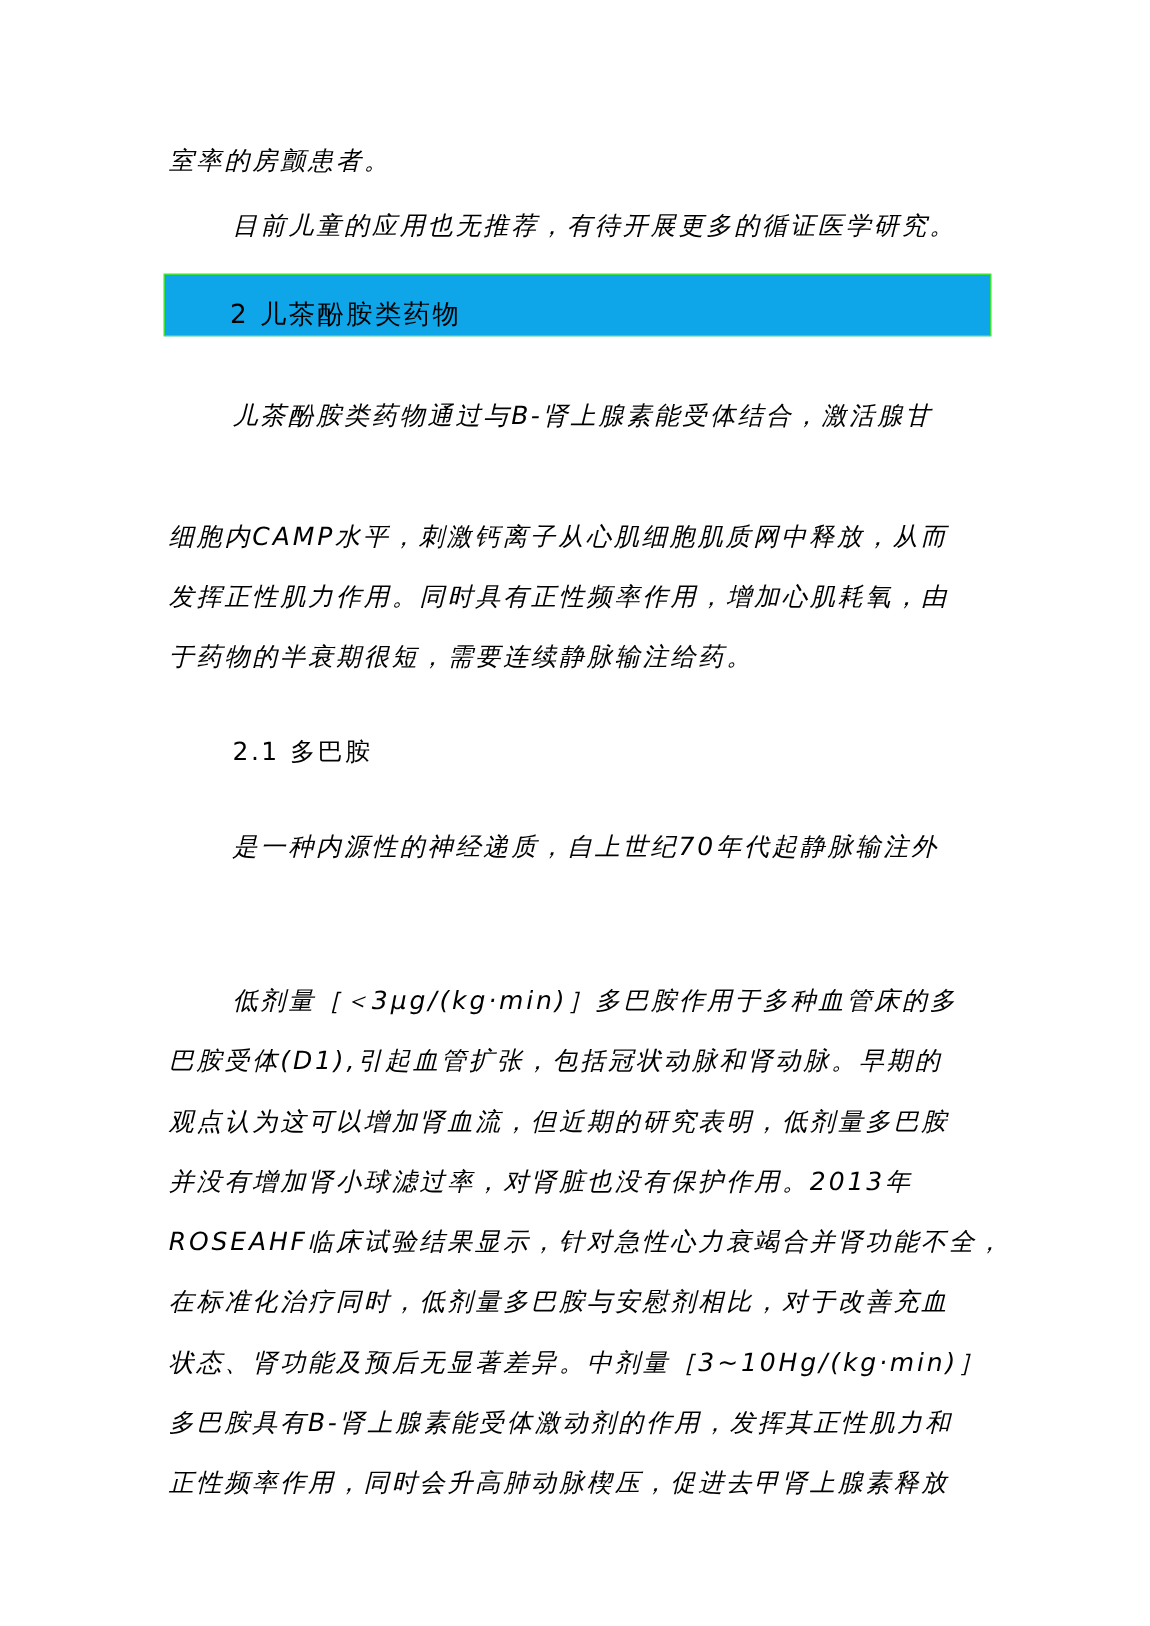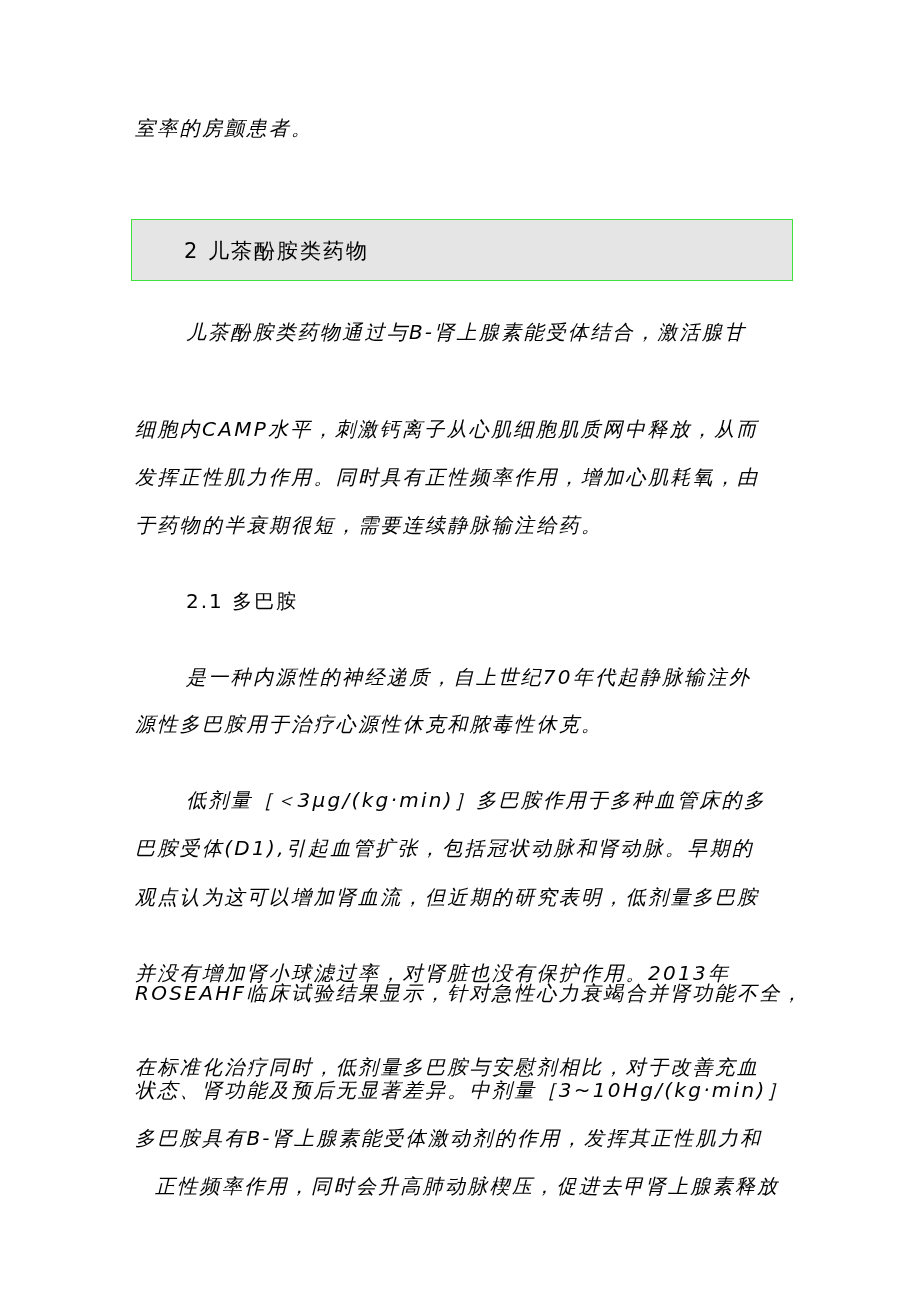--- a/index.html
+++ b/index.html
@@ -30,22 +30,22 @@
     white-space: nowrap;
     letter-spacing: 2.3px;
     font-style: italic;
   }
   .indent { left: 186px; }
   .heading-bar {
     position: absolute;
     left: 131px;
     top: 219px;
     width: 662px;
-    height: 62px;
-    background: #e5e5e5;
+    height: 50px;
+    background: #0ea5e9;
     border: 1px solid #3ee03e;
     box-sizing: border-box;
   }
   .heading-text {
     position: absolute;
     left: 52px;
     top: 17px;
     font-size: 21px;
     line-height: 28px;
     letter-spacing: 2px;
@@ -59,38 +59,38 @@
     letter-spacing: 2px;
     white-space: nowrap;
   }
 </style>
 </head>
 <body>
 
 <div class="page">
 
   <div class="line" style="top:114px;">室率的房颤患者。</div>
+  <div class="line indent" style="top:166px;">目前儿童的应用也无推荐，有待开展更多的循证医学研究。</div>
 
   <div class="heading-bar">
     <div class="heading-text">2 儿茶酚胺类药物</div>
   </div>
 
   <div class="line indent" style="top:318px;text-align:right;">儿茶酚胺类药物通过与B-肾上腺素能受体结合，激活腺甘</div>
   <div class="line" style="top:415px;">细胞内CAMP水平，刺激钙离子从心肌细胞肌质网中释放，从而</div>
   <div class="line" style="top:463px;">发挥正性肌力作用。同时具有正性频率作用，增加心肌耗氧，由</div>
   <div class="line" style="top:511px;">于药物的半衰期很短，需要连续静脉输注给药。</div>
 
   <div class="sub-heading" style="top:587px;">2.1 多巴胺</div>
 
   <div class="line indent" style="top:663px;">是一种内源性的神经递质，自上世纪70年代起静脉输注外</div>
-  <div class="line" style="top:710px;">源性多巴胺用于治疗心源性休克和脓毒性休克。</div>
 
   <div class="line indent" style="top:786px;">低剂量［＜3μg/(kg·min)］多巴胺作用于多种血管床的多</div>
   <div class="line" style="top:834px;">巴胺受体(D1),引起血管扩张，包括冠状动脉和肾动脉。早期的</div>
   <div class="line" style="top:883px;">观点认为这可以增加肾血流，但近期的研究表明，低剂量多巴胺</div>
-  <div class="line" style="top:931px;margin-top:28px;">并没有增加肾小球滤过率，对肾脏也没有保护作用。2013年</div>
+  <div class="line" style="top:931px;">并没有增加肾小球滤过率，对肾脏也没有保护作用。2013年</div>
   <div class="line" style="top:979px;">ROSEAHF临床试验结果显示，针对急性心力衰竭合并肾功能不全，</div>
-  <div class="line" style="top:1053px;">在标准化治疗同时，低剂量多巴胺与安慰剂相比，对于改善充血</div>
+  <div class="line" style="top:1027px;">在标准化治疗同时，低剂量多巴胺与安慰剂相比，对于改善充血</div>
   <div class="line" style="top:1076px;">状态、肾功能及预后无显著差异。中剂量［3~10Hg/(kg·min)］</div>
   <div class="line" style="top:1124px;">多巴胺具有B-肾上腺素能受体激动剂的作用，发挥其正性肌力和</div>
-  <div class="line" style="top:1172px;margin-left:20px;">正性频率作用，同时会升高肺动脉楔压，促进去甲肾上腺素释放</div>
+  <div class="line" style="top:1172px;">正性频率作用，同时会升高肺动脉楔压，促进去甲肾上腺素释放</div>
 
 </div>
 
 </body></html>

